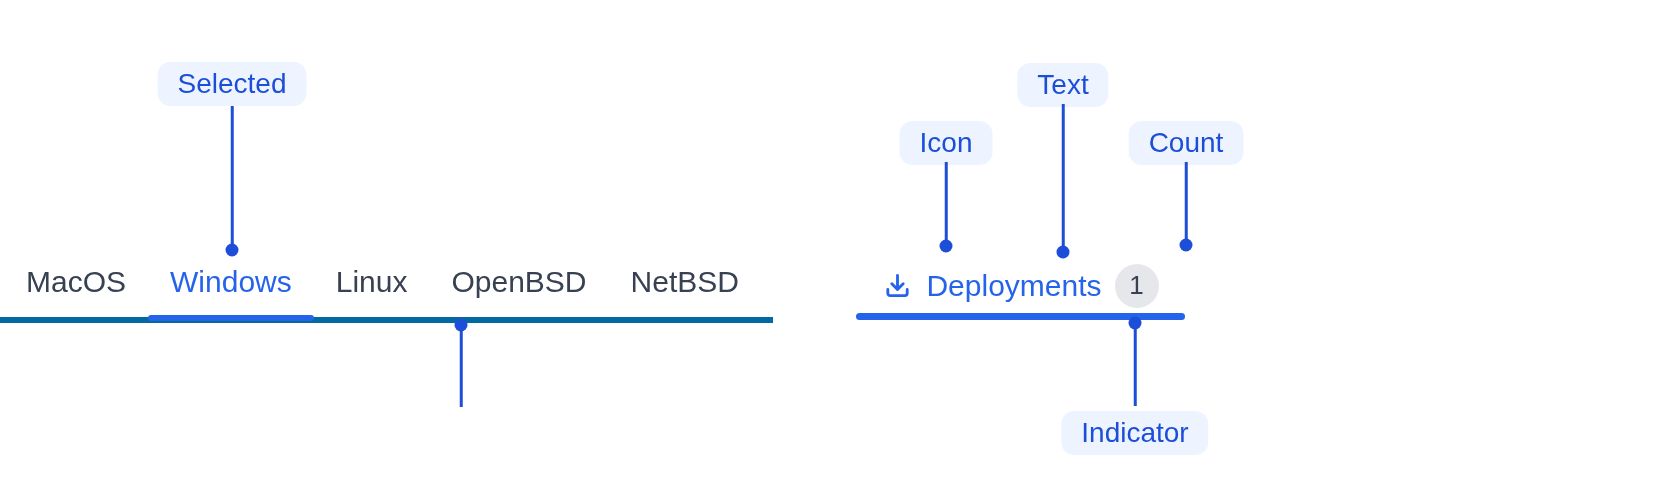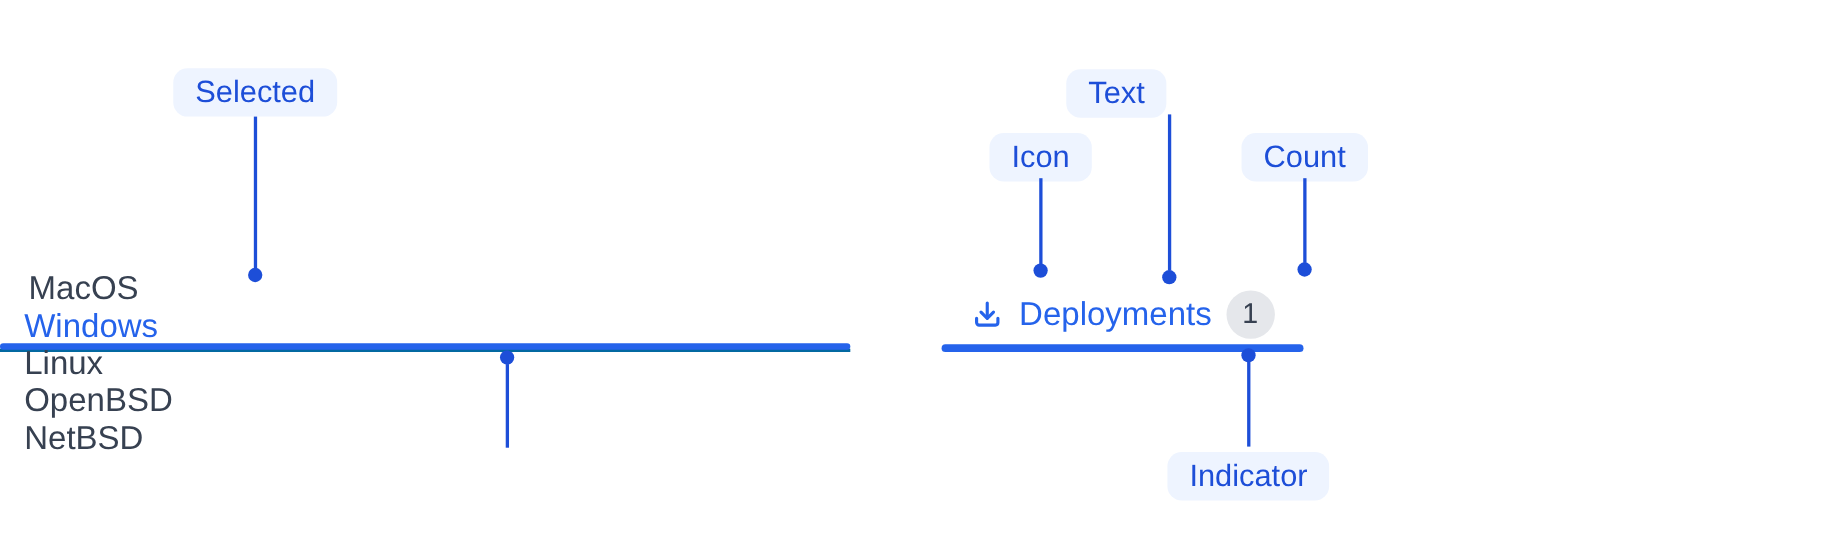--- a/index.html
+++ b/index.html
@@ -46,23 +46,22 @@
 
   
   .os-tabs {
     position: absolute;
     left: 0;
     top: 246px;
     width: 773px;
     height: 71px;
     display: flex;
     align-items: stretch;
-    border-bottom: 3px solid #0369a1;
+    border-bottom: 6px solid #0369a1;
     box-sizing: content-box;
-    flex-direction: column;
   }
   .os-tab {
     position: relative;
     display: flex;
     align-items: center;
     padding: 0 22px;
     font-size: 30px;
     font-weight: 500;
     color: #374151;
     cursor: pointer;
@@ -150,21 +149,21 @@
       <span>OpenBSD</span>
     </div>
     <div class="os-tab">
       <span>NetBSD</span>
     </div>
   </div>
 
   <div class="callout-dot" style="left:461px; top:325px;"></div>
   <div class="callout-line" style="left:461px; top:331px; height:76px;"></div>
 
-  <div class="callout-pill" style="left:1015px; top:63px;">Text</div>
+  <div class="callout-pill" style="left:1063px; top:63px;">Text</div>
   <div class="callout-line" style="left:1063px; top:104px; height:142px;"></div>
   <div class="callout-dot" style="left:1063px; top:252px;"></div>
 
   <div class="callout-pill" style="left:946px; top:121px;">Icon</div>
   <div class="callout-line" style="left:946px; top:162px; height:78px;"></div>
   <div class="callout-dot" style="left:946px; top:246px;"></div>
 
   <div class="callout-pill" style="left:1186px; top:121px;">Count</div>
   <div class="callout-line" style="left:1186px; top:162px; height:77px;"></div>
   <div class="callout-dot" style="left:1186px; top:245px;"></div>

